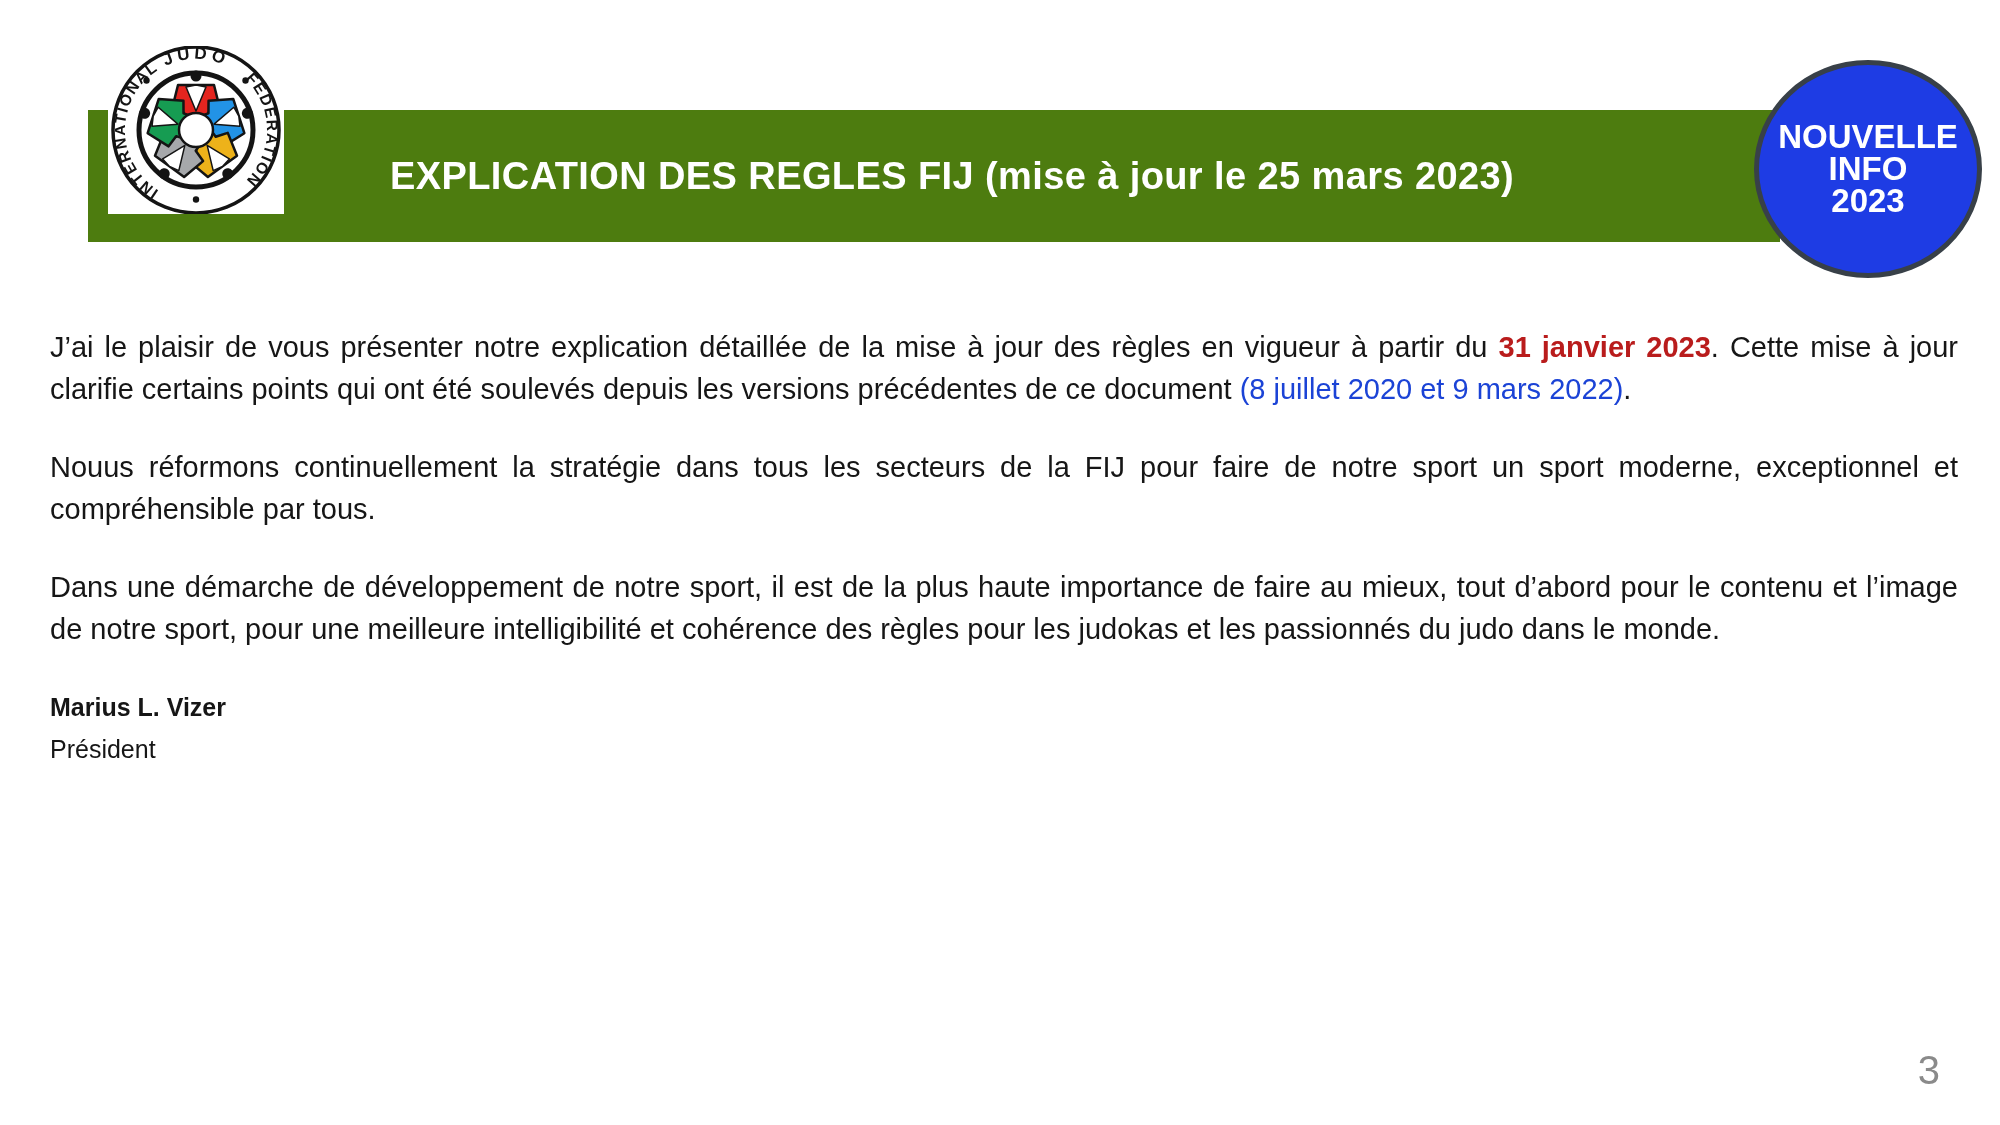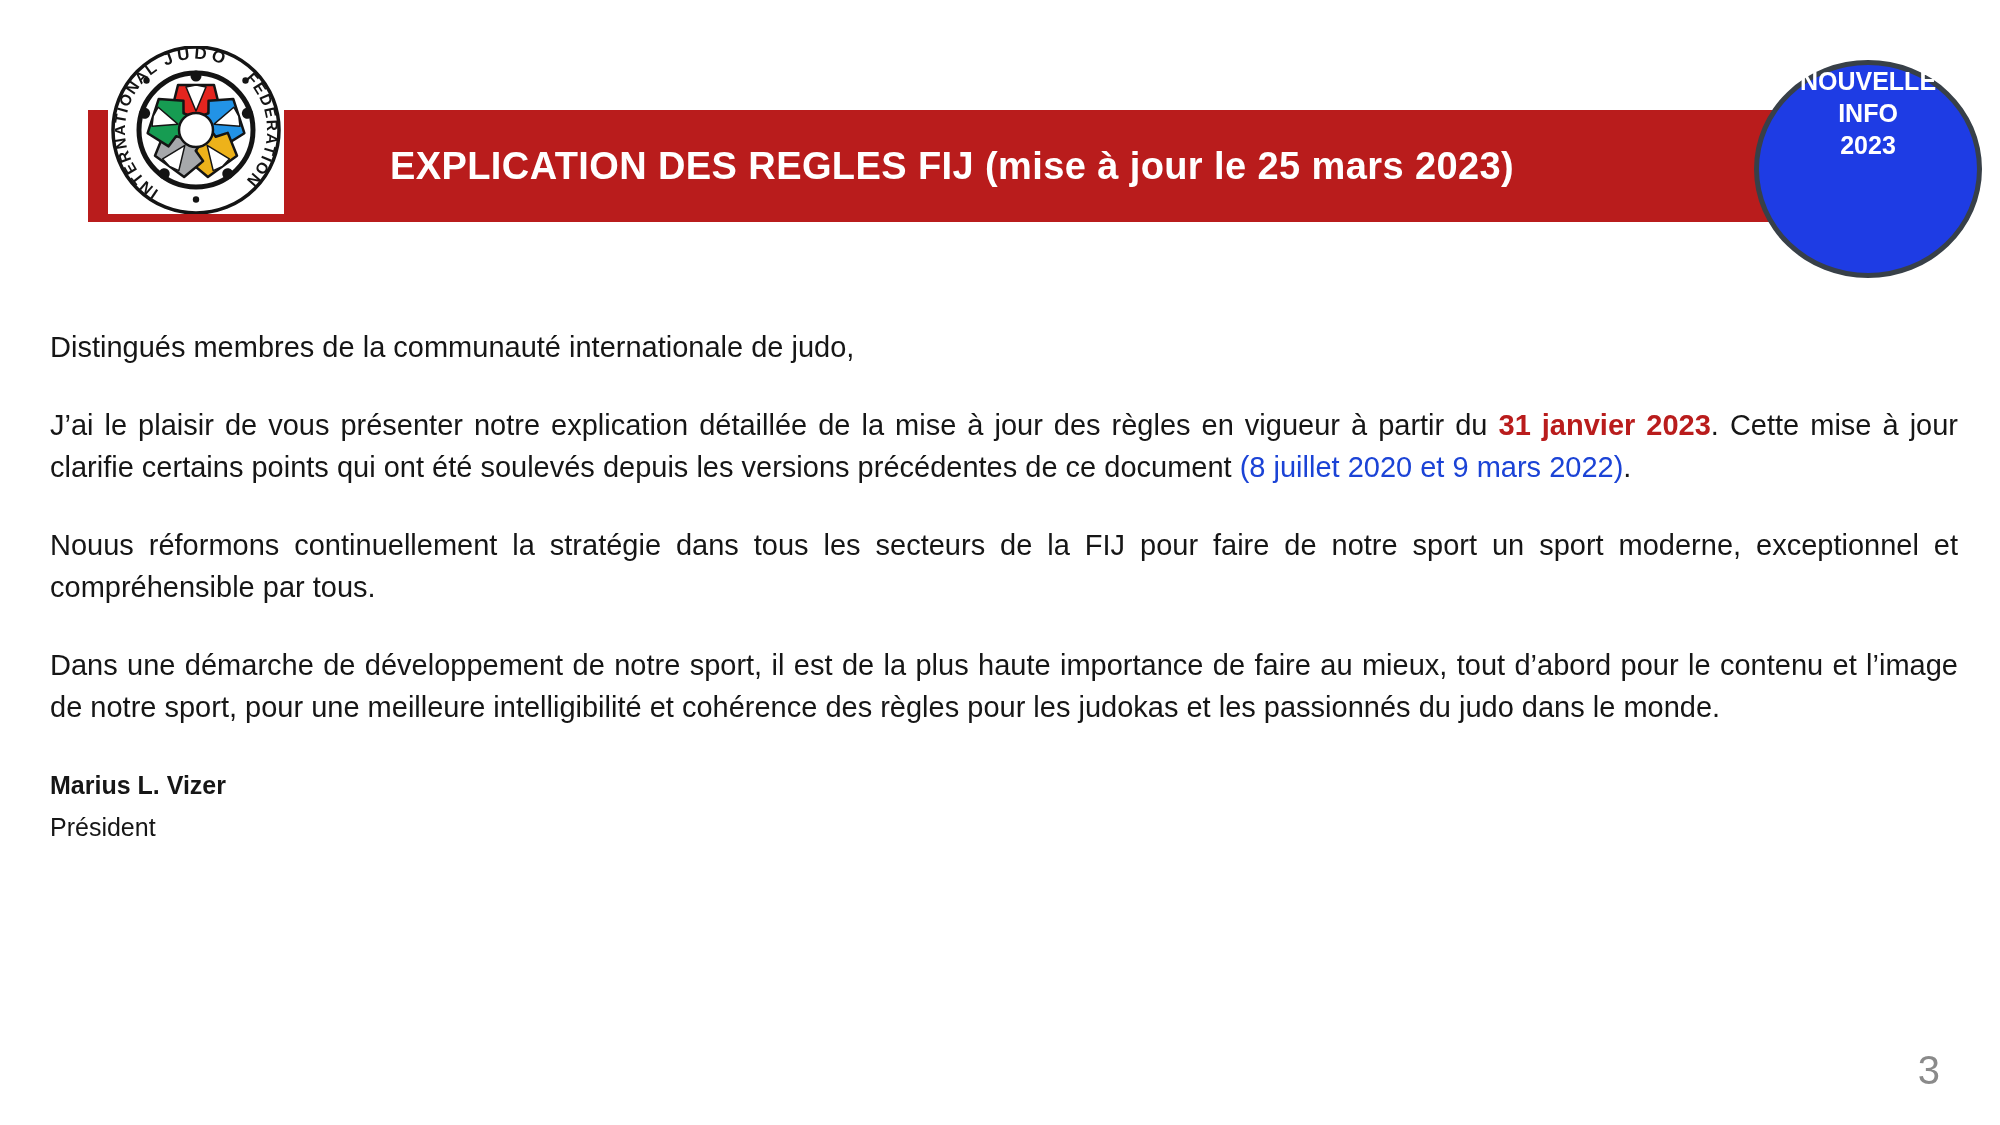--- a/index.html
+++ b/index.html
@@ -1,30 +1,30 @@
 <!DOCTYPE html>
 <html><head>
 <meta charset="utf-8">
 <style>
   html,body { margin:0; padding:0; background:#ffffff; font-family:"Liberation Sans", sans-serif; }
   .slide { position:relative; width:2000px; height:1125px; background:#ffffff; overflow:hidden; }
 
-  .banner { position:absolute; left:88px; top:110px; width:1692px; height:112px;
-            background:#b91c1c; display:flex; align-items:center; }
+  .banner { position:absolute; left:88px; top:110px; width:1692px; height:132px;
+            background:#4d7c0f; display:flex; align-items:center; }
   .banner-title { margin-left:302px; color:#ffffff; font-size:38px; font-weight:bold;
                   letter-spacing:0.4px; white-space:nowrap; }
 
   .logo-box { position:absolute; left:108px; top:46px; width:176px; height:168px;
               background:#ffffff; }
 
   .badge { position:absolute; left:1754px; top:60px; width:228px; height:218px;
            background:#1e3ce4; border:5px solid #384048; border-radius:50%;
            box-sizing:border-box; display:flex; flex-direction:column;
-           align-items:center; text-align:center;
-           color:#ffffff; font-weight:bold; font-size:25px; line-height:32px; }
+           justify-content:center; align-items:center; text-align:center;
+           color:#ffffff; font-weight:bold; font-size:33px; line-height:32px; }
 
   .content { position:absolute; left:50px; top:326px; width:1908px;
              color:#161616; font-size:29px; line-height:42px; }
   .content p { margin:0 0 36px 0; text-align:justify; }
   .blue-bold { color:#b91c1c; font-weight:bold; }
   .blue { color:#1b43d6; }
 
   .signature { font-size:25px; line-height:42px; color:#161616; }
   .sig-name { font-weight:bold; }
 
@@ -99,21 +99,20 @@
     </svg>
   </div>
 
   <div class="badge">
     <div>NOUVELLE</div>
     <div>INFO</div>
     <div>2023</div>
   </div>
 
   <div class="content">
-    <p><span>Distingués membres de la communauté internationale de judo,</span></p>
 
     <p><span>J’ai le plaisir de vous présenter notre explication détaillée de la mise à jour des règles en vigueur à partir du </span><span class="blue-bold">31 janvier 2023</span><span>. Cette mise à jour clarifie certains points qui ont été soulevés depuis les versions précédentes de ce document </span><span class="blue">(8 juillet 2020 et 9 mars 2022)</span><span>.</span></p>
 
     <p><span>Nouus réformons continuellement la stratégie dans tous les secteurs de la FIJ pour faire de notre sport un sport moderne, exceptionnel et compréhensible par tous.</span></p>
 
     <p><span>Dans une démarche de développement de notre sport, il est de la plus haute importance de faire au mieux, tout d’abord pour le contenu et l’image de notre sport, pour une meilleure intelligibilité et cohérence des règles pour les judokas et les passionnés du judo dans le monde.</span></p>
 
 
     <div class="signature">
       <div class="sig-name">Marius L. Vizer</div>

